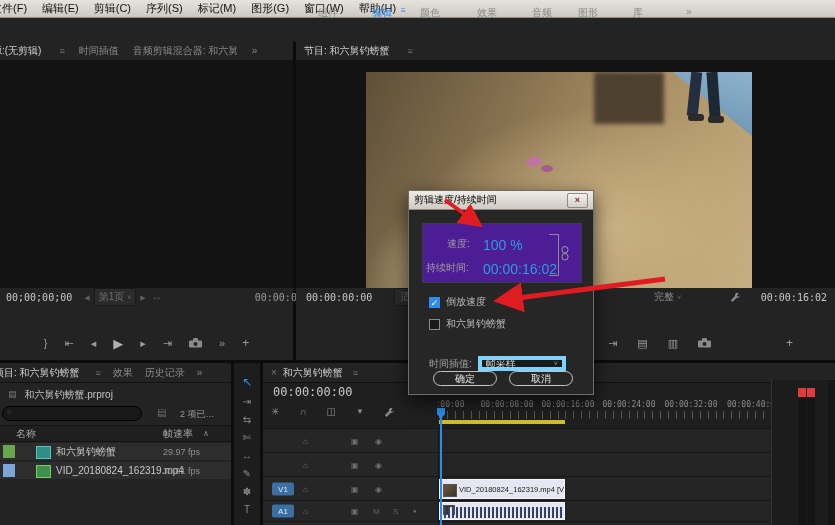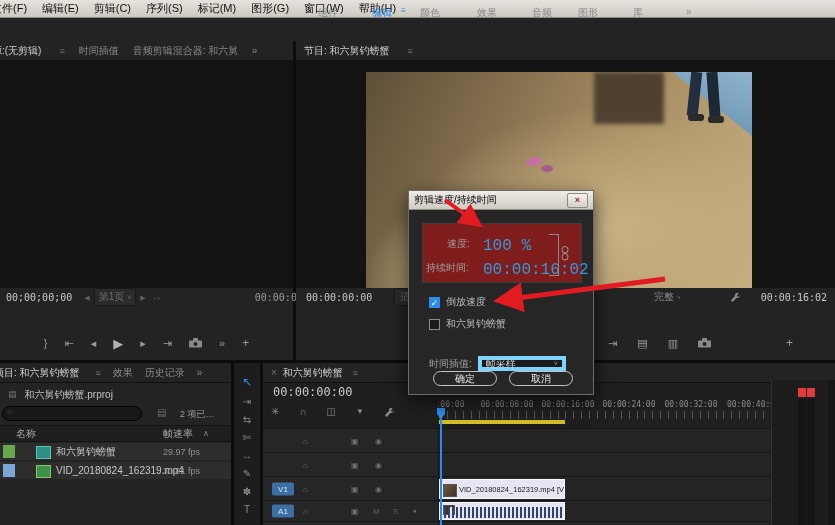--- a/index.html
+++ b/index.html
@@ -31,23 +31,23 @@
   .dd{color:#8f8f8f;font-size:10px;display:flex;align-items:center;gap:3px;white-space:nowrap;}
   .dd .caret{font-size:7px;color:#6f6f6f;}
   
   #dialog{left:408px;top:190px;width:184px;height:203px;z-index:40;
           box-shadow:0 6px 18px rgba(0,0,0,.65);border:1px solid #6f6c66;background:#262626;}
   #dlg-title{height:18px;background:linear-gradient(#efece7,#cfcbc3);border-bottom:1px solid #8f8b84;
              display:flex;align-items:center;color:#000;font-size:10px;padding:0 5px;}
   #dlg-close{margin-left:auto;width:19px;height:13px;background:linear-gradient(#f3f1ee,#d4d0c9);
              border:1px solid #8f8b84;border-radius:2px;color:#7a2a22;font-size:9px;font-weight:bold;
              display:flex;align-items:center;justify-content:center;}
-  .grpbox{position:absolute;left:13px;top:32px;width:158px;height:58px;background:#7f1d1d;border:1px solid #3d3d3d;}
+  .grpbox{position:absolute;left:13px;top:32px;width:158px;height:58px;background:#4c1d95;border:1px solid #3d3d3d;}
   .dlbl{color:#9f9f9f;font-size:10px;}
-  .dval{color:#2f9bdb;font-size:16px;font-family:Liberation Mono, monospace;}
+  .dval{color:#2f9bdb;font-size:14px;font-family:Liberation Sans, sans-serif;}
   .cbrow{position:absolute;left:20px;display:flex;align-items:center;gap:6px;}
   .cb{width:11px;height:11px;border:1px solid #8a8a8a;background:#1a1a1a;box-sizing:border-box;}
   .cb.checked{background:#2d8ceb;border-color:#2d8ceb;color:#fff;font-size:9px;line-height:10px;text-align:center;font-weight:bold;}
   .cblbl{color:#bdbdbd;font-size:10px;}
   .pill{position:absolute;top:180px;width:64px;height:15px;border:1px solid #c3c3c3;border-radius:8px;
         color:#e6e6e6;font-size:10px;display:flex;align-items:center;justify-content:center;background:transparent;}
   
   .prow{position:absolute;left:0;width:231px;height:17px;background:#2d2d2d;display:flex;align-items:center;}
   .chip{position:absolute;left:3px;top:2px;width:12px;height:13px;}
   

